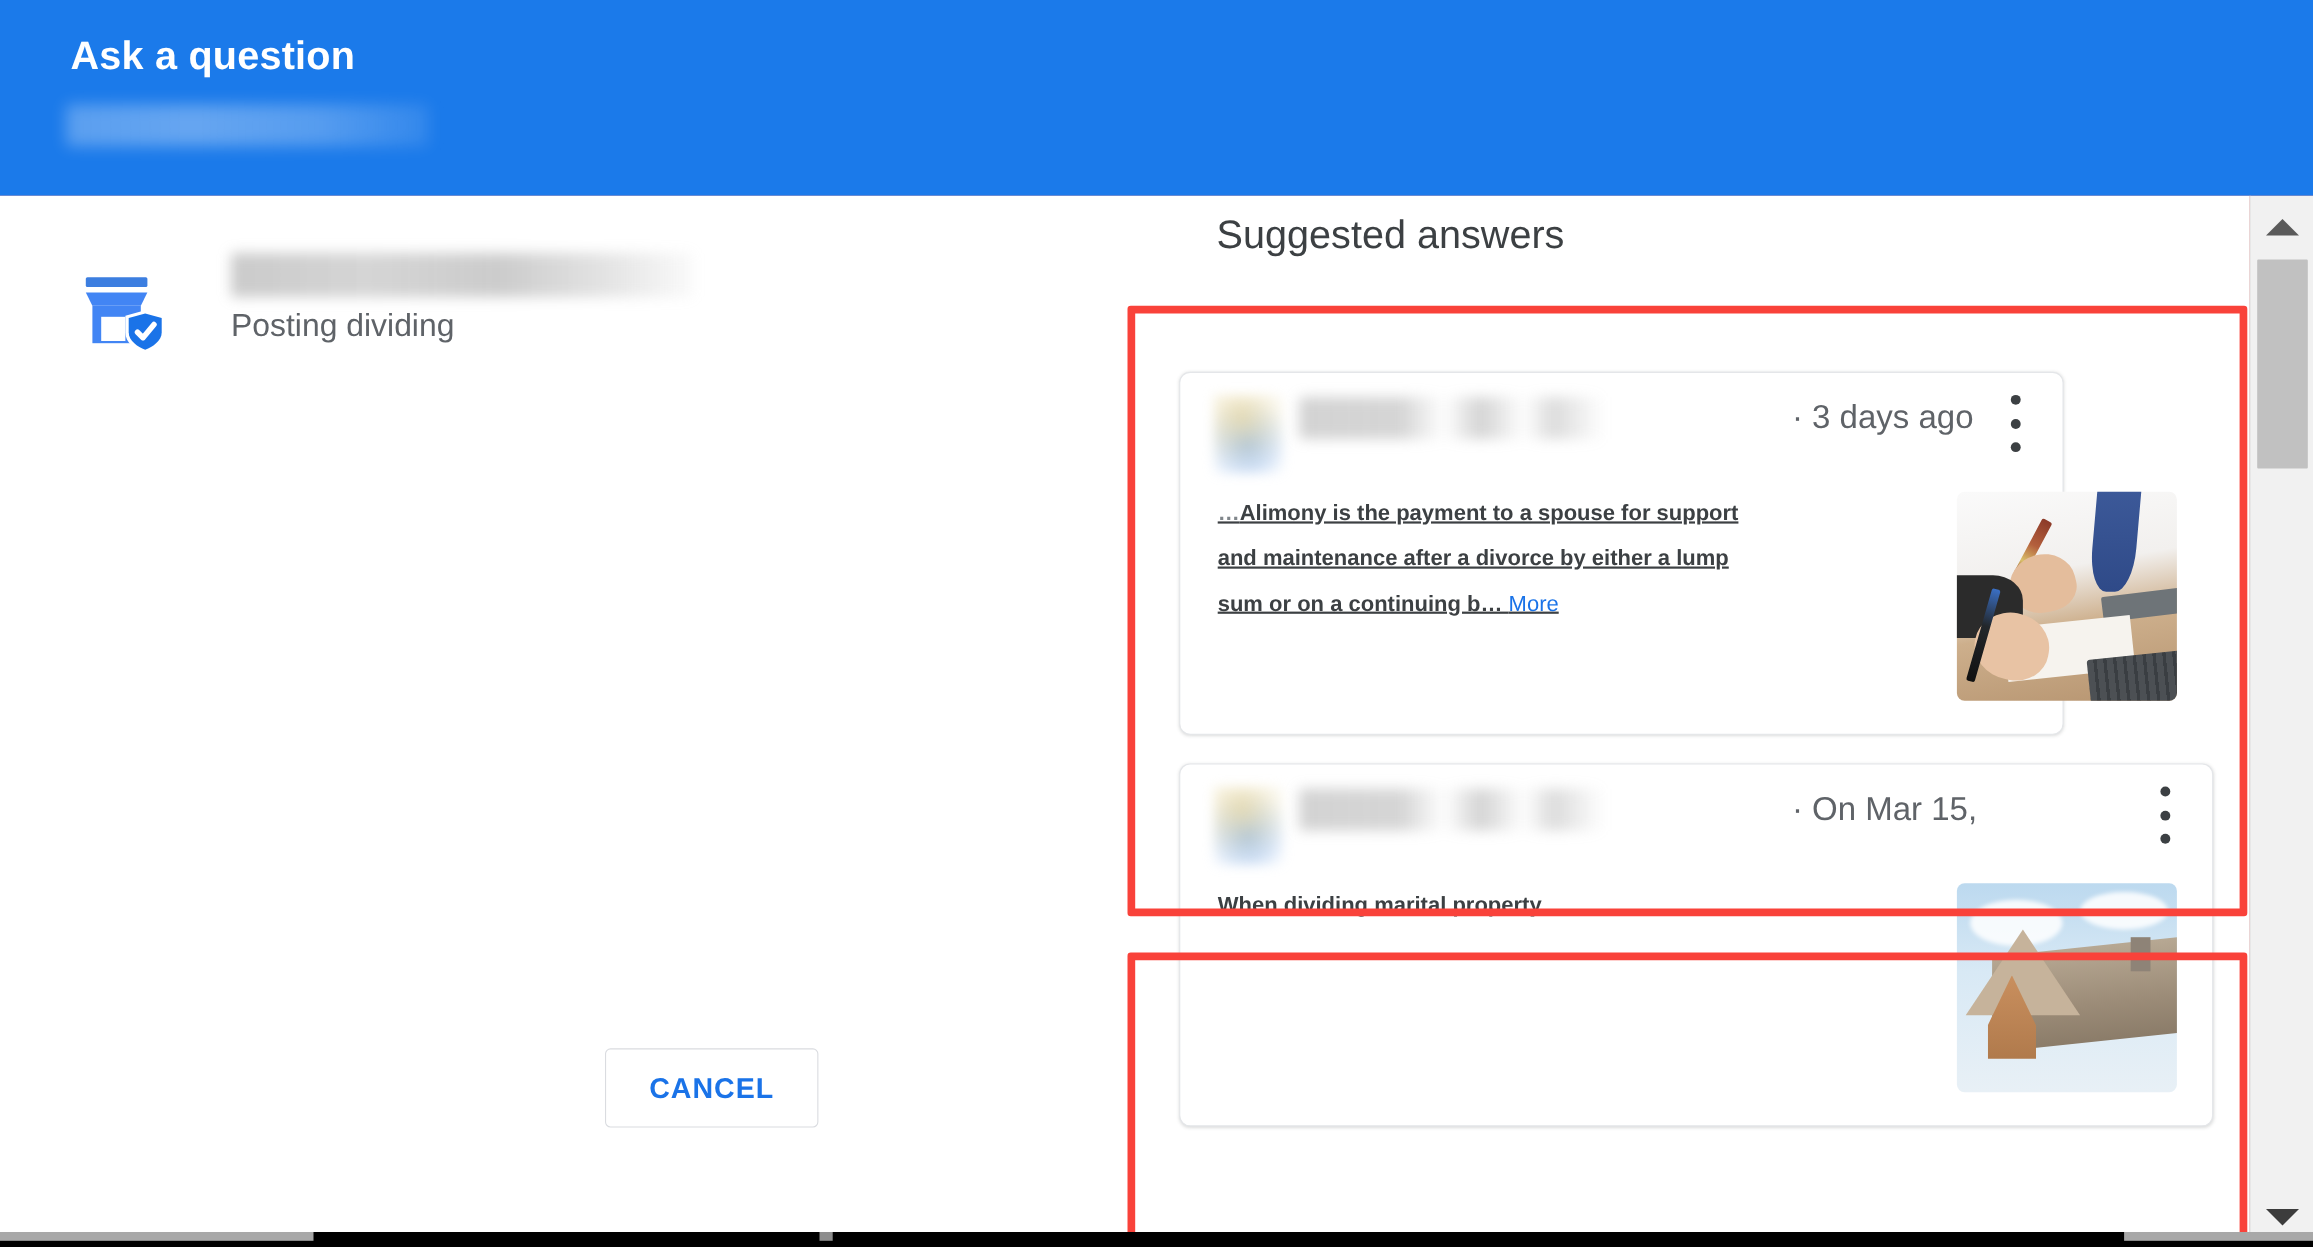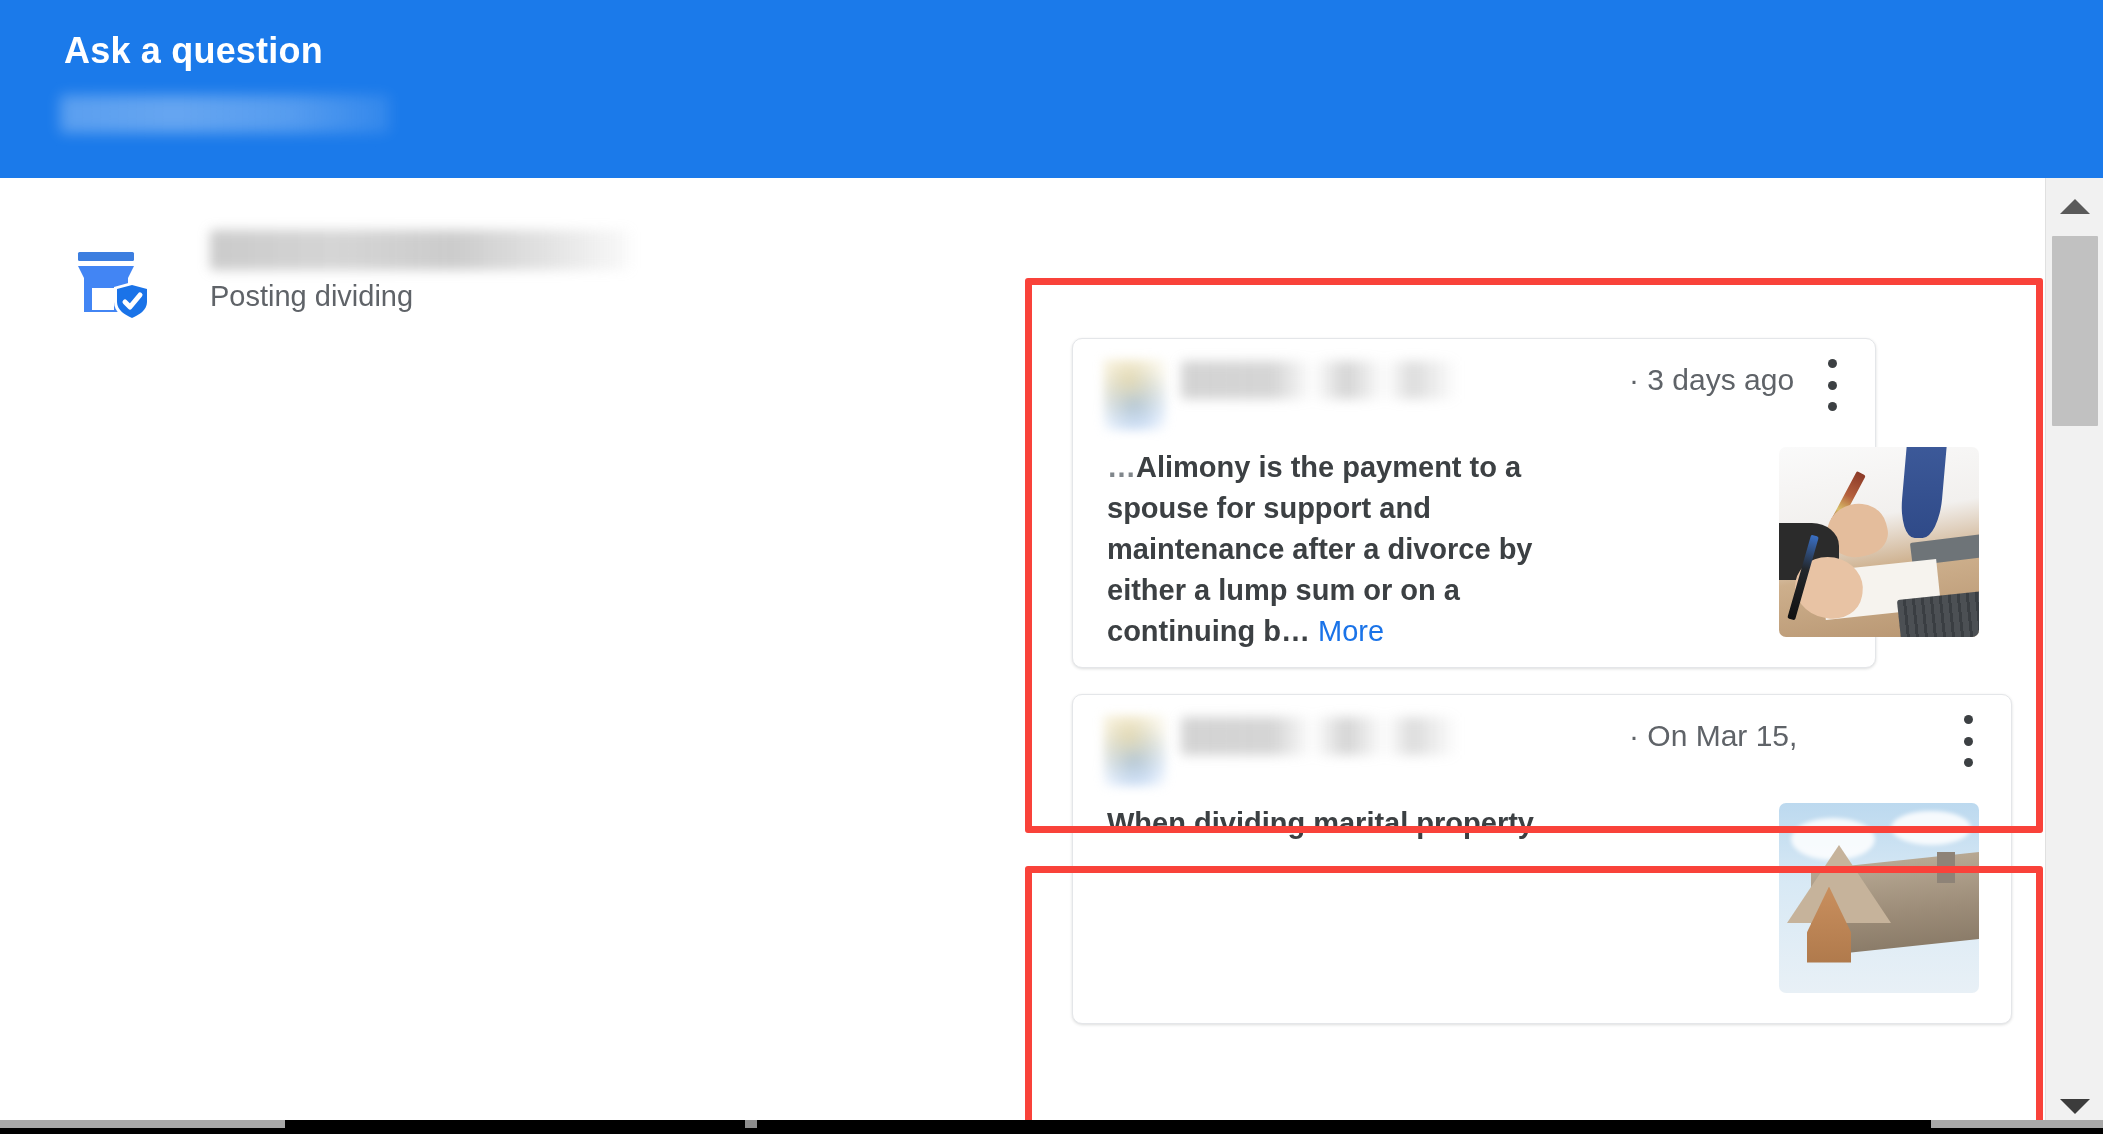--- a/index.html
+++ b/index.html
@@ -247,24 +247,25 @@
 
   .card-body {
     position: absolute;
     left: 34px; top: 108px;
     width: 872px;
   }
   .answer-text {
     position: absolute;
     left: 0; top: 0;
     width: 500px;
-    font-size: 29px;
+    font-size: 20px;
     line-height: 41px;
     font-weight: bold;
     color: #3C4043;
+    text-decoration: underline;
   }
   .answer-text .ellipsis-lead { color: #80868B; font-weight: bold; }
   .answer-text .more-link { color: #1A73E8; font-weight: normal; cursor: pointer; }
 
   
   .thumb {
     position: absolute;
     right: 0; top: 0;
     width: 200px; height: 190px;
     border-radius: 7px;
@@ -466,24 +467,26 @@
       </span>
       <div class="author-text">
         <div class="author-name-blur"></div>
         <div class="author-name-text"></div>
         <div class="posting-publicly">Posting dividing</div>
       </div>
     </div>
 
 
     <div class="actions">
+      <div class="btn btn-cancel">CANCEL</div>
     </div>
   </div>
 
   <div class="right-pane">
+    <div class="suggested-title">Suggested answers</div>
 
     <div class="answer-card" id="answer-card-1">
       <div class="card-header">
         <div class="card-avatar-blur"></div>
         <div class="card-name-blur"></div>
         <div class="card-name-text"></div>
         <div class="card-date" id="card-1-date">· 3 days ago</div>
         <div class="kebab">
             <span></span>
             <span></span>

